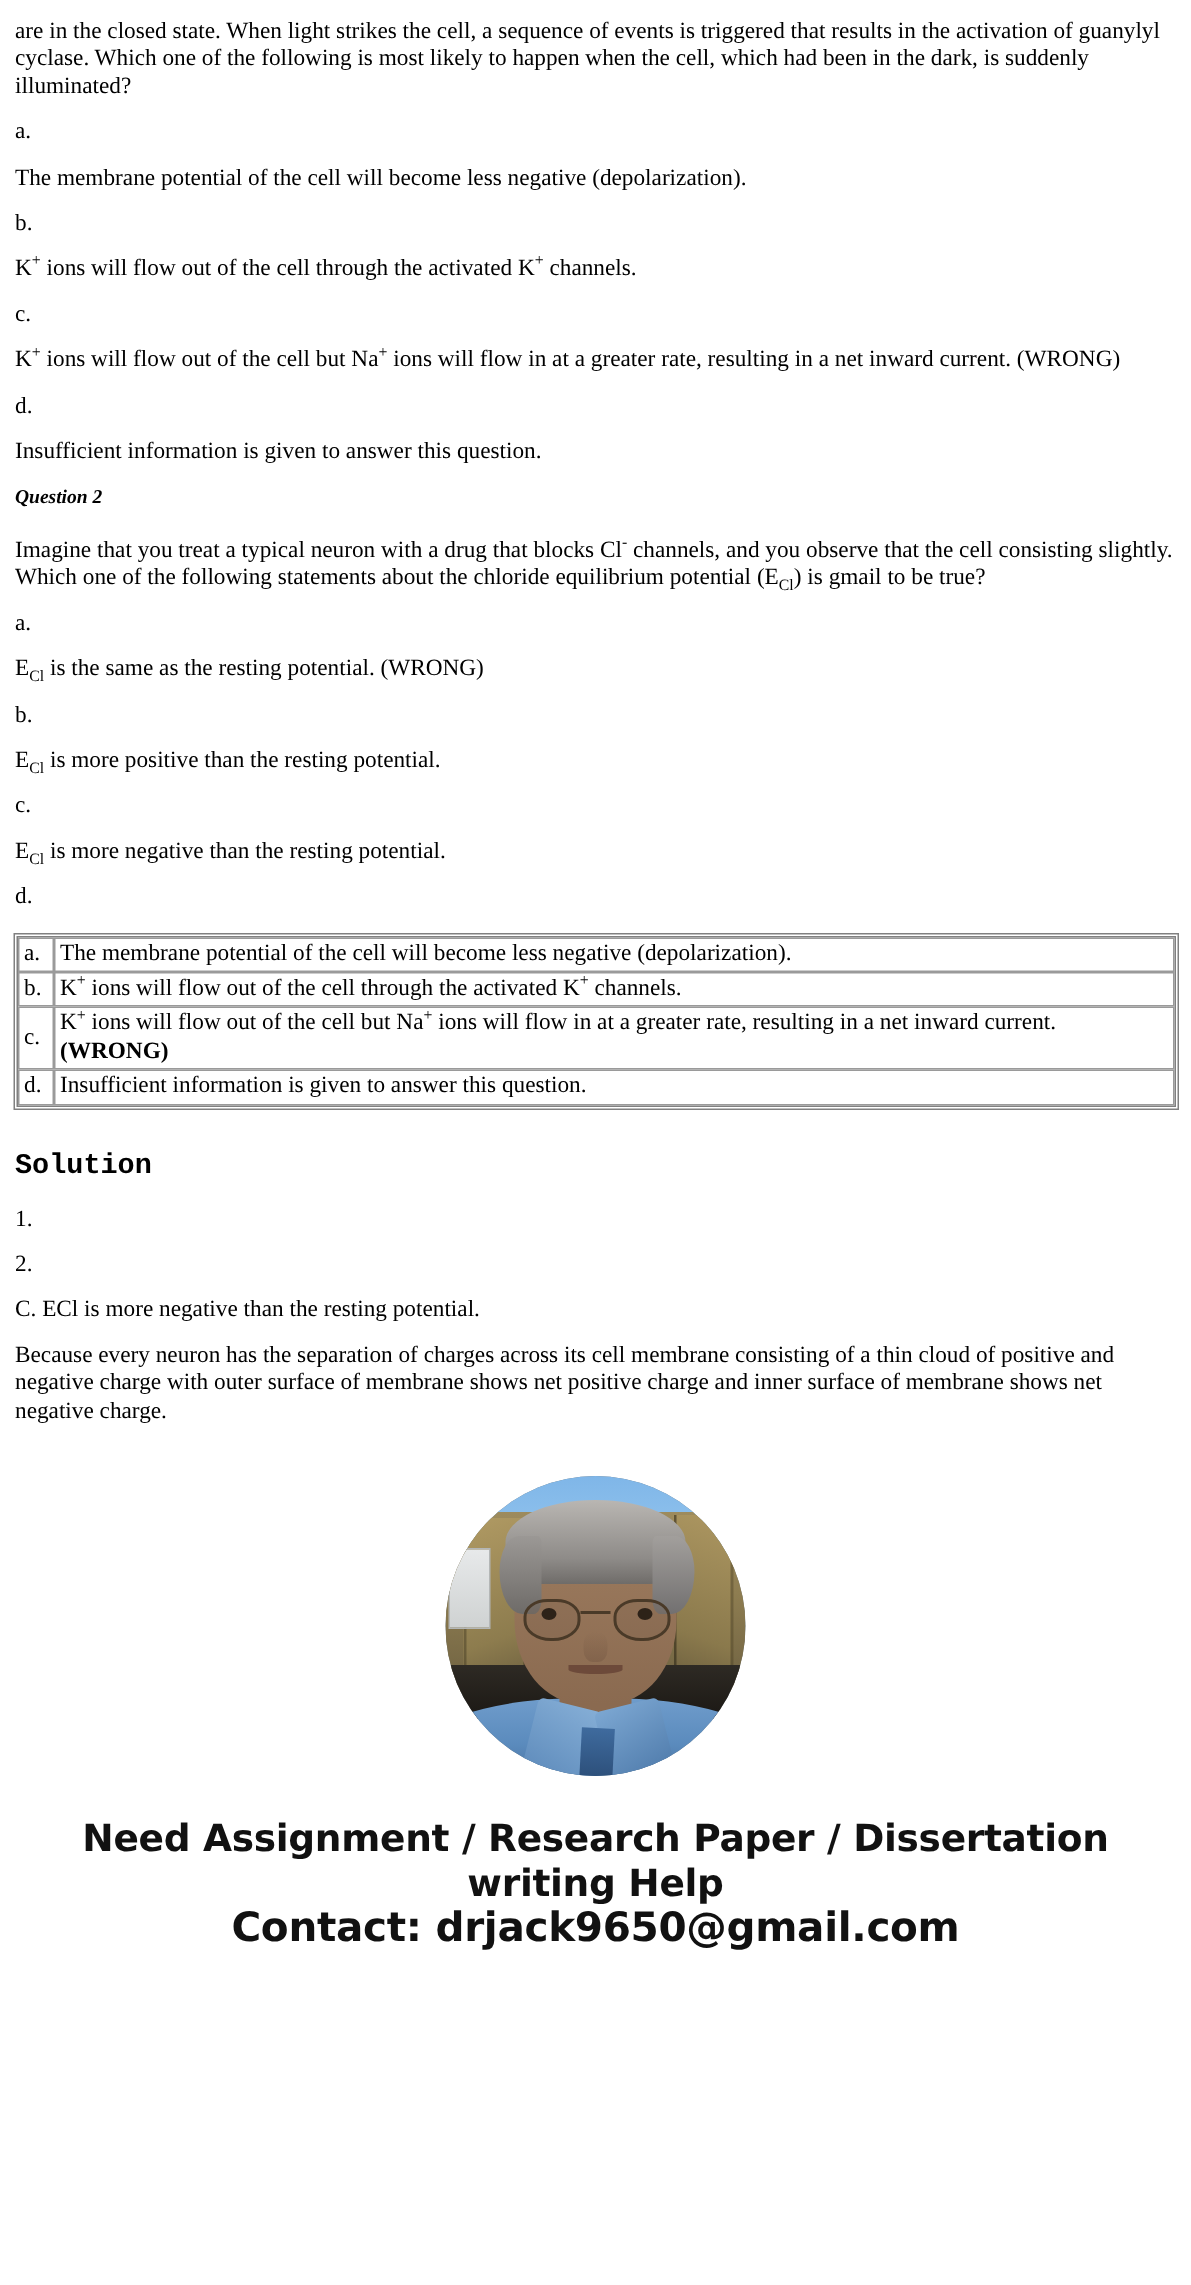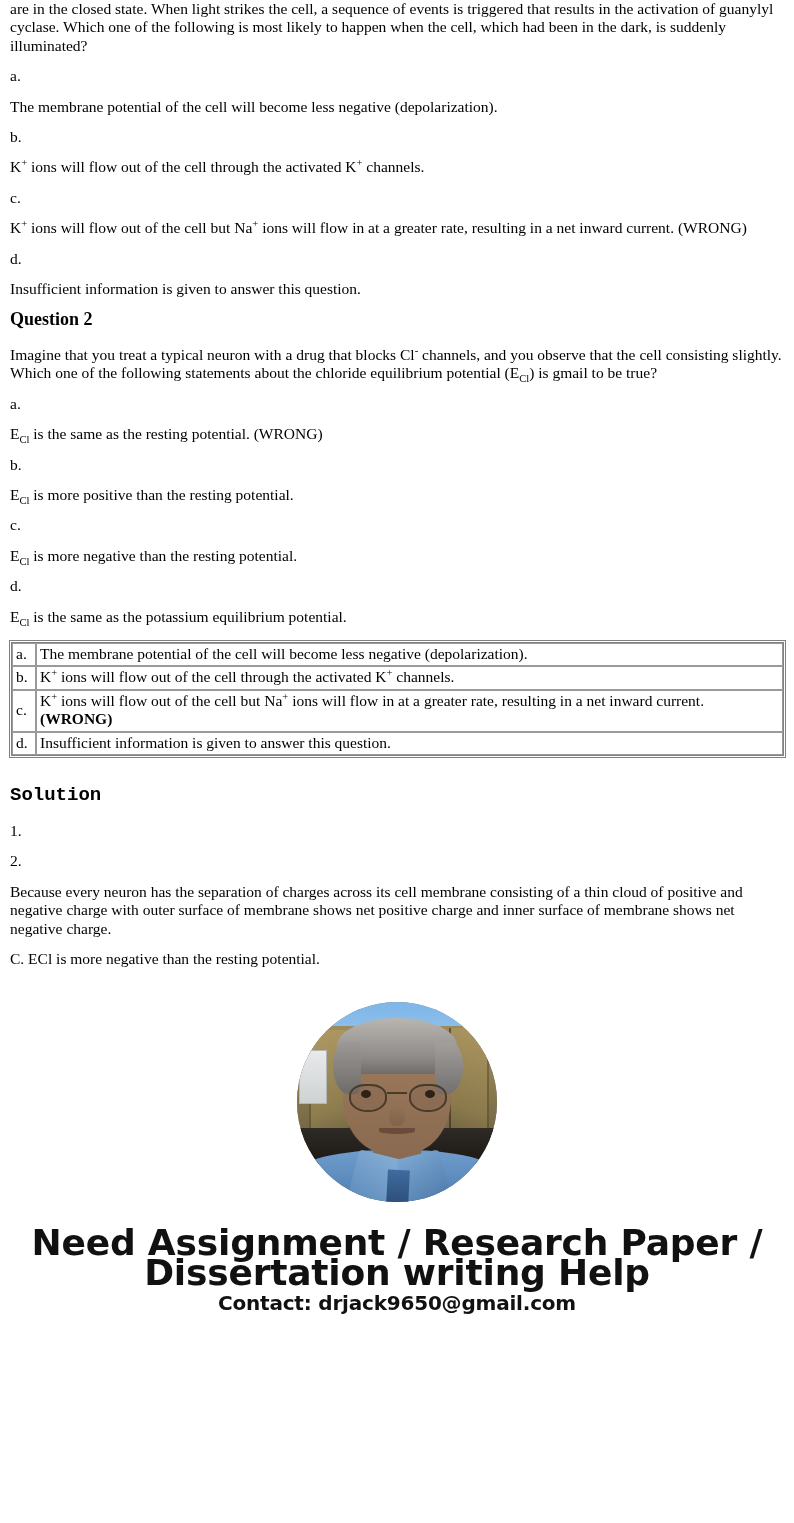--- a/index.html
+++ b/index.html
@@ -13,44 +13,45 @@
     color: #000000;
   }
   .page {
     position: relative;
     width: 794px;
     min-height: 1523px;
     overflow: hidden;
     padding: 0;
   }
   .content {
-    padding: 0 10px;
+    padding: 12px 10px;
   }
   
   p.body {
     font-size: 15.5px;
     line-height: 18.4px;
     margin: 0 0 12px 0;
     text-align: left;
     font-family: "Liberation Serif", "DejaVu Serif", serif;
   }
   .opt-letter {
     font-size: 15.5px;
     line-height: 18.4px;
     margin: 0 0 12px 0;
   }
   .first-para {
     margin-top: -4px;
   }
   h3.qhead {
-    font-size: 18px;
+    font-size: 13px;
     line-height: 18.4px;
     font-weight: bold;
     margin: 0 0 17px 0;
     font-family: "Liberation Serif", "DejaVu Serif", serif;
+    font-style: italic;
   }
   h3.solhead {
     font-size: 19px;
     line-height: 22px;
     font-weight: bold;
     margin: 26px 0 16px 0;
     font-family: Liberation Mono, monospace;
   }
   sup, sub {
     font-size: 0.68em;
@@ -206,25 +207,25 @@
   
   .promo {
     margin-top: 22px;
     text-align: center;
     font-family: "DejaVu Sans", "Liberation Sans", sans-serif;
     font-weight: bold;
     color: #111111;
     letter-spacing: -0.2px;
   }
   .promo .line1 {
-    font-size: 36px;
+    font-size: 25px;
     line-height: 30px;
   }
   .promo .line2 {
-    font-size: 20px;
+    font-size: 27px;
     line-height: 30px;
   }
 </style>
 </head>
 <body>
 
 <div class="page">
   <div class="content">
 
     <p class="body first-para">are in the closed state. When light strikes the cell, a sequence of events is triggered that results in the activation of guanylyl cyclase. Which one of the following is most likely to happen when the cell, which had been in the dark, is suddenly illuminated?</p>
@@ -260,23 +261,20 @@
     <p class="body">
       <span>E</span><sub>Cl</sub><span> is more positive than the resting potential.</span>
     </p>
 
     <div class="opt-letter">c.</div>
     <p class="body">
       <span>E</span><sub>Cl</sub><span> is more negative than the resting potential.</span>
     </p>
 
     <div class="opt-letter">d.</div>
-    <p class="body">
-      <span>E</span><sub>Cl</sub><span> is the same as the potassium equilibrium potential.</span>
-    </p>
 
     <div class="answers-table-wrap">
       <table class="answers">
         <tbody>
           <tr>
             <td class="lbl">a.</td>
             <td>
               <span>The membrane potential of the cell will become less negative (depolarization).</span><sup></sup><span></span><sup></sup><span></span><b></b>
             </td>
           </tr>
@@ -300,23 +298,23 @@
           </tr>
         </tbody>
       </table>
     </div>
 
     <h3 class="solhead">Solution</h3>
 
     <div class="opt-letter">1.</div>
 
     <div class="opt-letter">2.</div>
+    <p class="body">C. ECl is more negative than the resting potential.</p>
+
     <p class="body">Because every neuron has the separation of charges across its cell membrane consisting of a thin cloud of positive and negative charge with outer surface of membrane shows net positive charge and inner surface of membrane shows net negative charge.</p>
-
-    <p class="body">C. ECl is more negative than the resting potential.</p>
 
     <div class="portrait-block">
       <div class="avatar">
         <div class="av-sky"></div>
         <div class="av-wall"></div>
         <div class="av-panel-l"></div>
         <div class="av-panel-r"></div>
         <div class="av-switch"></div>
         <div class="av-dark"></div>
         <div class="av-shirt"></div>

